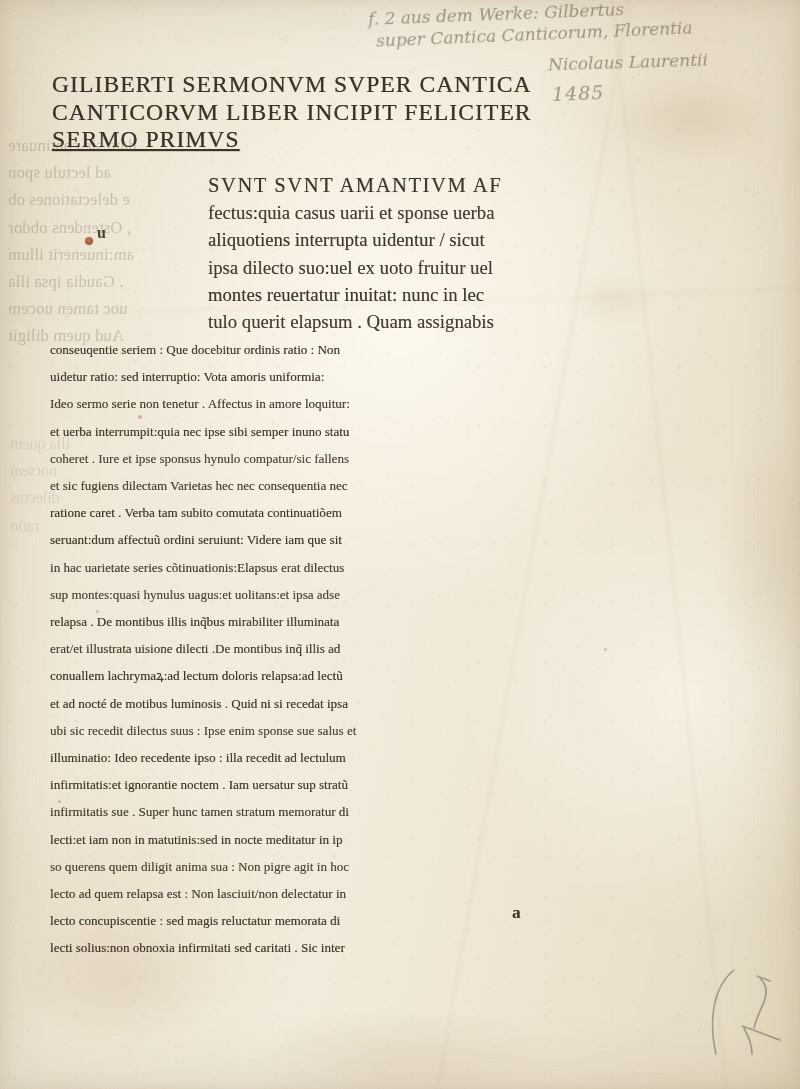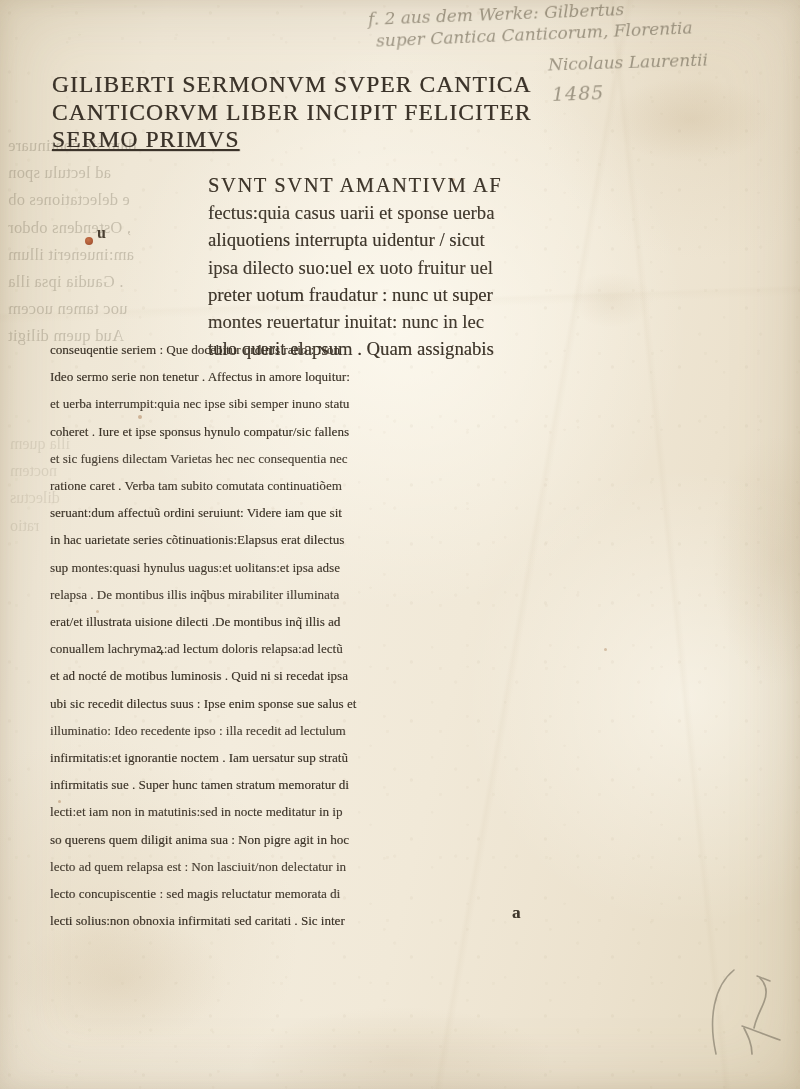--- a/index.html
+++ b/index.html
@@ -215,27 +215,27 @@
     </div>
 
     <div class="rubric-dot"></div>
     <div class="guide-letter">u</div>
 
     <div class="incipit">
       <span class="ln caps">SVNT SVNT AMANTIVM AF</span>
       <span class="ln">fectus:quia casus uarii et sponse uerba</span>
       <span class="ln">aliquotiens interrupta uidentur / sicut</span>
       <span class="ln">ipsa dilecto suo:uel ex uoto fruitur uel</span>
-      <span class="ln">preter uotum fraudatur : nunc ut super</span>
       <span class="ln">montes reuertatur inuitat: nunc in lec</span>
       <span class="ln">tulo querit elapsum . Quam assignabis</span>
     </div>
 
     <div class="body">
       <span class="ln">conseuqentie seriem : Que docebitur ordinis ratio : Non</span>
+      <span class="ln">uidetur ratio: sed interruptio: Vota amoris uniformia:</span>
       <span class="ln">Ideo sermo serie non tenetur . Affectus in amore loquitur:</span>
       <span class="ln">et uerba interrumpit:quia nec ipse sibi semper inuno statu</span>
       <span class="ln">coheret . Iure et ipse sponsus hynulo compatur/sic fallens</span>
       <span class="ln">et sic fugiens dilectam Varietas hec nec consequentia nec</span>
       <span class="ln">ratione caret . Verba tam subito comutata continuatiõem</span>
       <span class="ln">seruant:dum affectuũ ordini seruiunt: Videre iam que sit</span>
       <span class="ln">in hac uarietate series cõtinuationis:Elapsus erat dilectus</span>
       <span class="ln">sup montes:quasi hynulus uagus:et uolitans:et ipsa adse</span>
       <span class="ln">relapsa . De montibus illis inq̃bus mirabiliter illuminata</span>
       <span class="ln">erat/et illustrata uisione dilecti .De montibus inq̃ illis ad</span>

